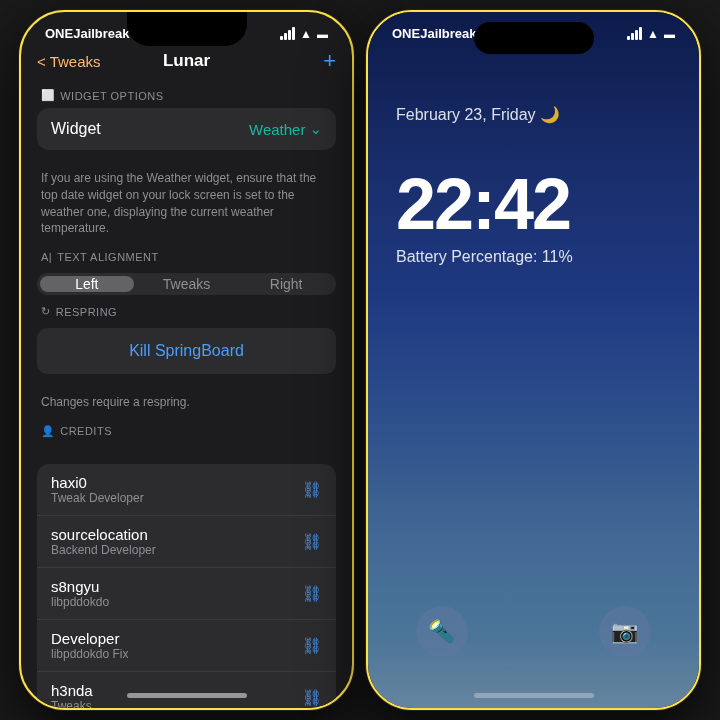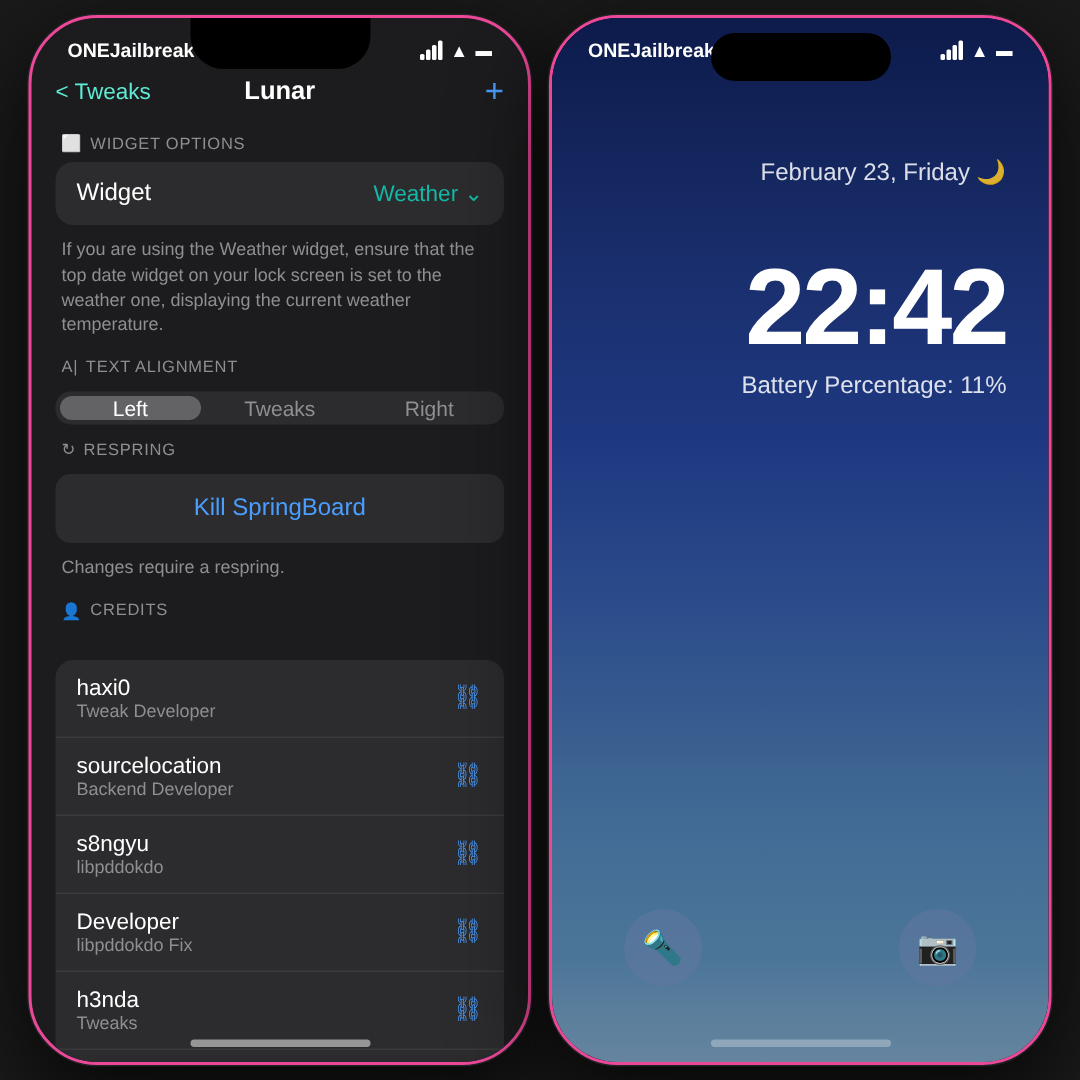--- a/index.html
+++ b/index.html
@@ -13,21 +13,21 @@
       gap: 12px;
       font-family: -apple-system, BlinkMacSystemFont, 'Helvetica Neue', sans-serif;
       overflow: hidden;
     }
 
     
     .phone {
       width: 335px;
       height: 700px;
       border-radius: 46px;
-      border: 2px solid #ec4899;
+      border: 2px solid #fde047;
       overflow: hidden;
       position: relative;
       background: #000;
       box-shadow: 0 0 0 1px #222, 0 20px 60px rgba(0,0,0,0.8);
     }
 
     
     .status-bar {
       display: flex;
       align-items: center;
@@ -59,21 +59,21 @@
     .nav-bar {
       display: flex;
       align-items: center;
       justify-content: center;
       padding: 4px 16px 8px;
       position: relative;
     }
     .nav-back {
       position: absolute;
       left: 16px;
-      color: #5eead4;
+      color: #fdba74;
       font-size: 15px;
       display: flex;
       align-items: center;
       gap: 2px;
     }
     .nav-title {
       font-size: 17px;
       font-weight: 600;
       color: #fff;
     }
@@ -109,21 +109,21 @@
       justify-content: space-between;
       padding: 12px 14px;
       border-bottom: 0.5px solid #3a3a3c;
     }
     .card-row:last-child { border-bottom: none; border-radius: 10px; }
     .card-row-label { font-size: 16px; color: #fff; }
     .card-row-value { color: #14b8a6; font-size: 15px; display: flex; align-items: center; gap: 4px; }
     .description-text {
       font-size: 12px;
       color: #8e8e93;
-      padding: 8px 4px 4px;
+      padding: 20px 4px 4px;
       line-height: 1.4;
     }
     .alignment-row {
       display: flex;
       background: #2c2c2e;
       border-radius: 10px;
       overflow: hidden;
       margin-top: 4px;
     }
     .align-btn {
@@ -181,21 +181,20 @@
       bottom: 0;
       left: 0;
       right: 0;
       height: 200px;
       background: linear-gradient(0deg, rgba(15,30,80,0.3) 0%, transparent 100%);
     }
     .lock-content {
       padding: 0 28px;
       padding-top: 60px;
       color: #fff;
-      text-align: right;
     }
     .lock-date {
       font-size: 16px;
       font-weight: 400;
       color: rgba(255,255,255,0.85);
       margin-bottom: 4px;
     }
     .lock-time {
       font-size: 72px;
       font-weight: 700;

